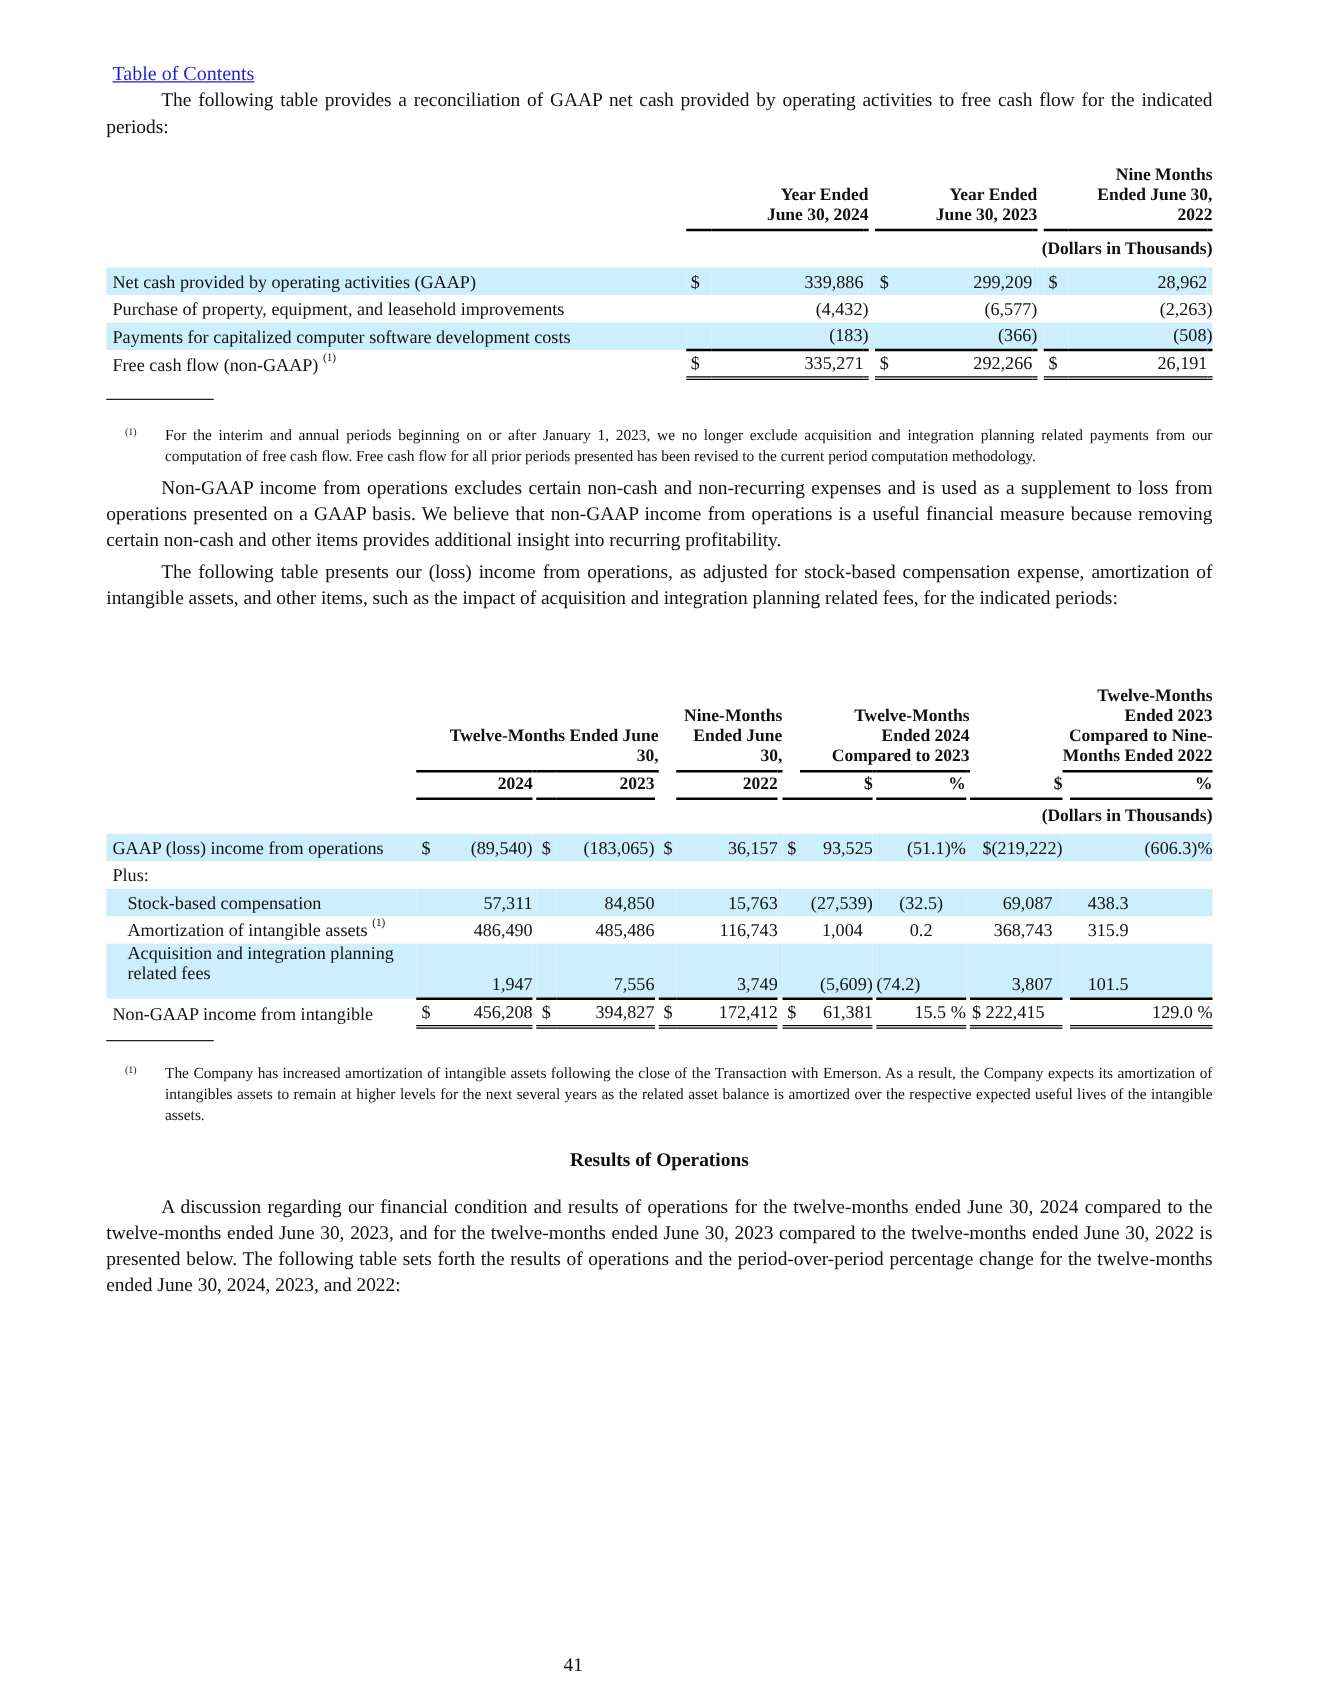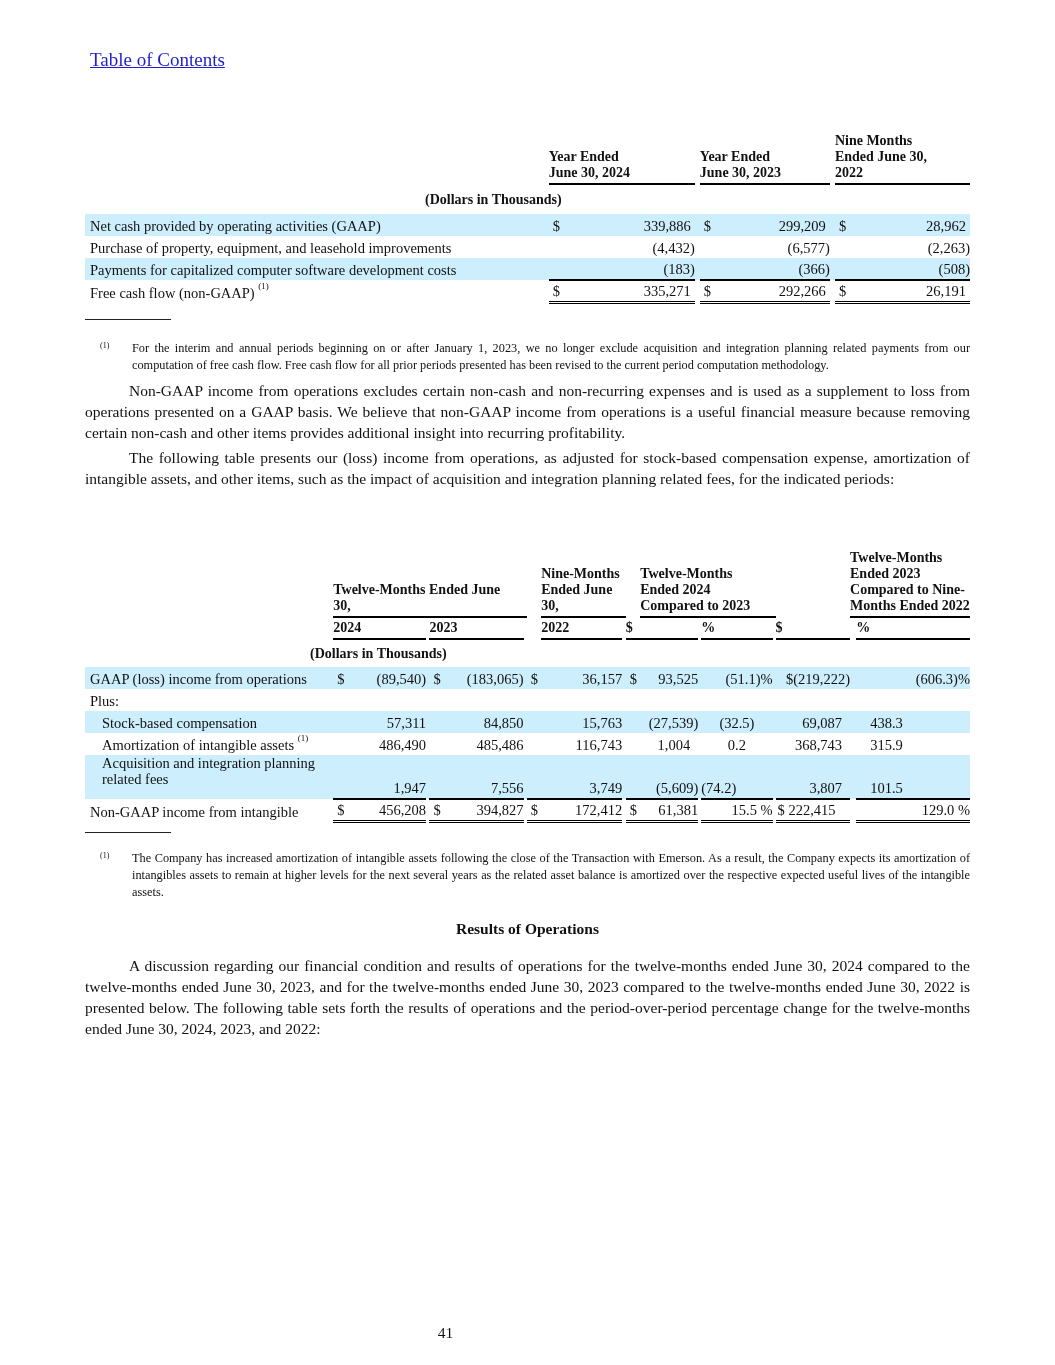--- a/index.html
+++ b/index.html
@@ -7,60 +7,61 @@
   body {
     font-family: "Liberation Serif", serif;
     color: #111;
     font-size: 15px;
     line-height: 20px;
     position: relative;
   }
   .page { position: absolute; left: 85px; top: 50px; width: 885px; }
   .toc-link {
     color: #1f1fd0; text-decoration: underline; display: inline-block;
-    margin-left: 5px; font-size: 19px; line-height: 20px; cursor: pointer;
+    margin-left: 5px; font-size: 16px; line-height: 20px; cursor: pointer;
   }
   p.body {
     text-align: justify; font-size: 15.5px; line-height: 21px;
     text-indent: 44px;
   }
   
   table { border-collapse: collapse; }
   .t1 { position: absolute; left: 0; top: 83px; width: 885px; font-size: 14.5px; }
   .t1 td, .t1 th { padding: 0; height: 22px; vertical-align: bottom; white-space: nowrap; }
-  .hdr { font-weight: bold; text-align: left; line-height: 16px; font-size: 14px; }
+  .hdr { font-weight: bold; text-align: right; line-height: 16px; font-size: 14px; }
   .hdr-cell { border-bottom: 2px solid #000; padding-bottom: 2px !important; }
   .shade td.sh { background: #cdeefc; }
   .num { text-align: right; }
   .dol { text-align: left; padding-left: 4px !important; }
   .tot td.u { border-bottom: 3px double #000; }
   .sub td.ov { border-top: 2px solid #000; }
   sup { font-size: 9px; vertical-align: top; line-height: 10px; position: relative; top: -2px; }
 
   .rule-short { width: 86px; border-top: 1px solid #222; }
   .fn { font-size: 12.3px; line-height: 17px; display: flex; }
   .fn .mark { width: 47px; padding-left: 15px; font-size: 8px; line-height: 12px; }
   .fn .txt { flex: 1; text-align: justify; }
 
   .heading { text-align: center; font-weight: bold; font-size: 15.5px; }
-  .pagenum { position: absolute; left: 0; width: 891px; top: 1323px; text-align: center; font-size: 15.5px; }
+  .pagenum { position: absolute; left: 13px; width: 891px; top: 1323px; text-align: center; font-size: 15.5px; }
 
   
   .t2 { width: 885px; font-size: 14.5px; }
   .t2 td { padding: 0; height: 22px; vertical-align: bottom; white-space: nowrap; }
   .t2 .lbl { padding-left: 5px; }
   .t2 .ind { padding-left: 17px; }
 </style>
 </head>
 <body>
 
 <div class="page">
 
   <a class="toc-link">Table of Contents</a>
 
+  <p class="body" style="margin-top:0;">The following table provides a reconciliation of GAAP net cash provided by operating activities to free cash flow for the indicated periods:</p>
 
   
   <table class="t1">
     <colgroup>
       <col style="width:455px">
         <col style="width:5px">
       <col style="width:20px">
         <col style="width:121px">
         <col style="width:4px">
         <col style="width:5px">

